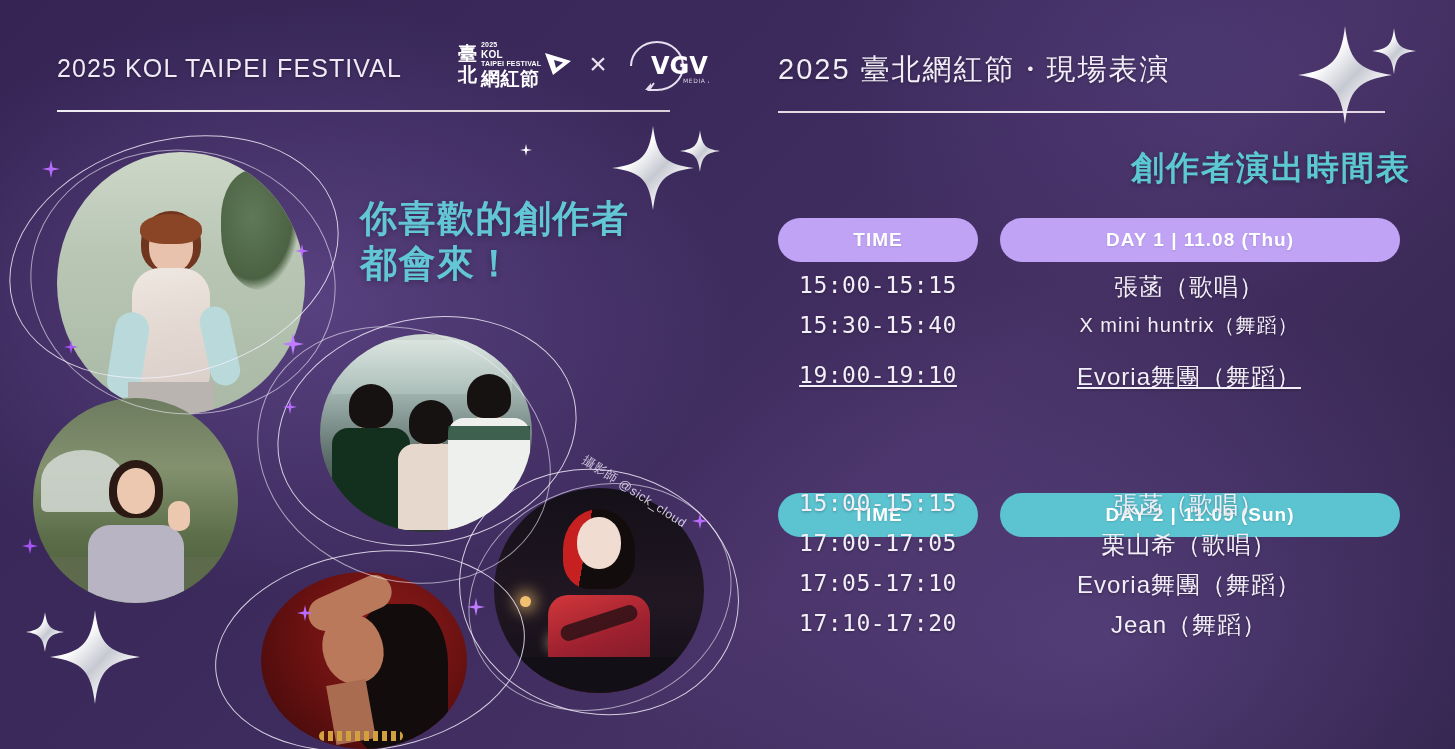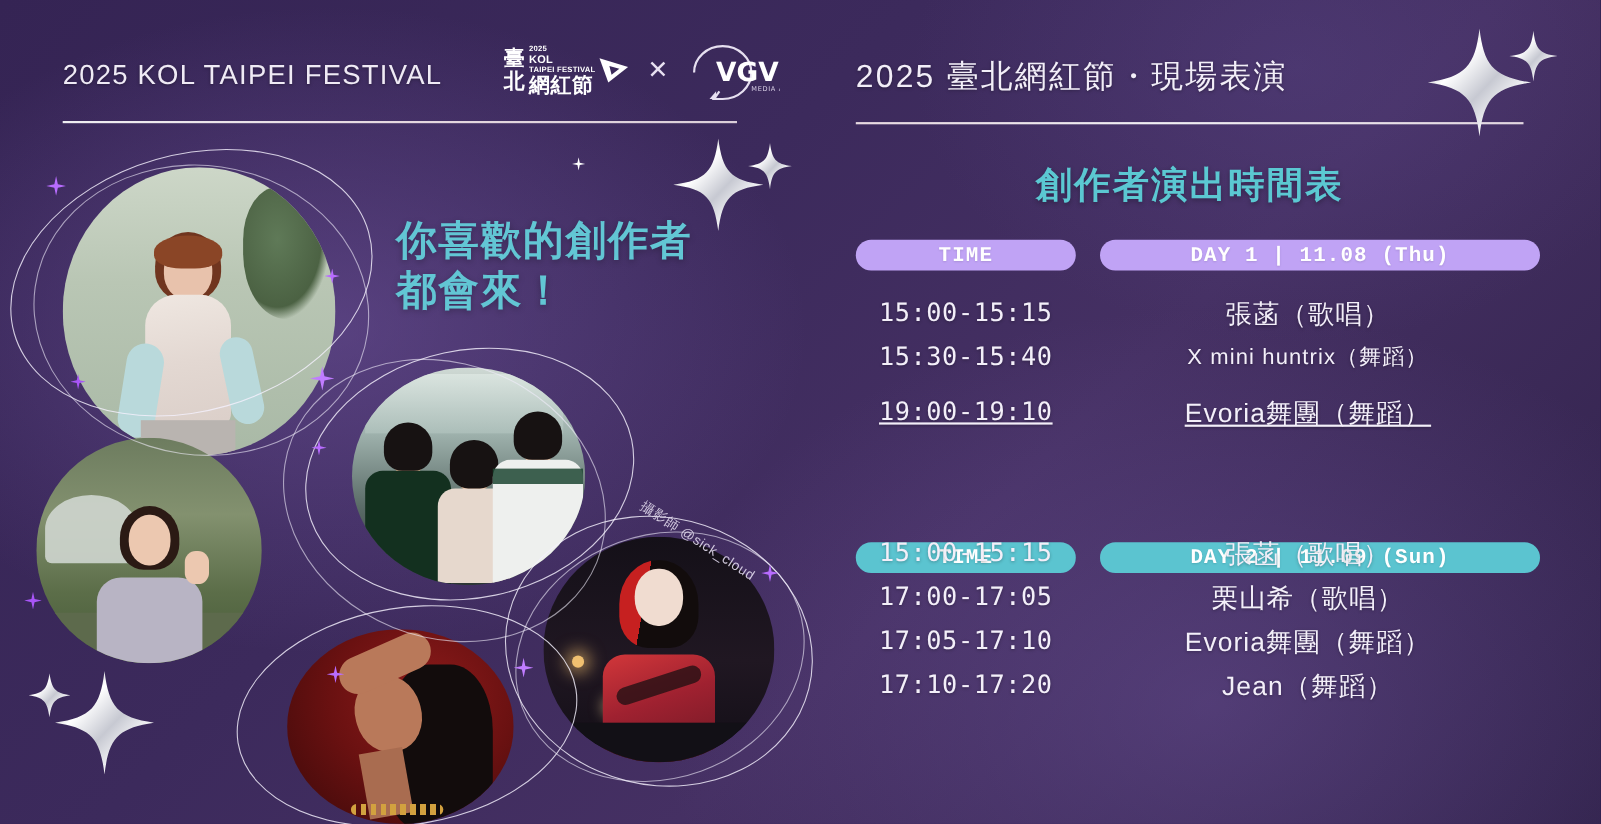--- a/index.html
+++ b/index.html
@@ -217,31 +217,31 @@
   .credit {
     position: absolute; left: 588px; top: 452px;
     font-size: 12.5px; color: #ded6ea;
     letter-spacing: .6px; white-space: nowrap;
     transform: rotate(33deg); transform-origin: left top;
     opacity: .92;
   }
 
   
   .sched-title {
-    position: absolute; left: 778px; top: 146px; width: 607px;
-    text-align: center; font-size: 33px; font-weight: 700;
+    position: absolute; left: 804px; top: 146px; width: 607px;
+    text-align: right; font-size: 33px; font-weight: 700;
     color: #5bc8d2; letter-spacing: 2px;
     text-shadow: 0 2px 5px rgba(0,0,0,.3);
   }
   .pillrow { position: absolute; left: 778px; display: flex; gap: 22px; }
   .pill {
-    height: 28px; border-radius: 22px;
+    height: 44px; border-radius: 22px;
     display: flex; align-items: center; justify-content: center;
     font-weight: 700; font-size: 19px; letter-spacing: 1px;
-    color: #ffffff; text-shadow: 0 1px 2px rgba(0,0,0,.12); font-family: Liberation Mono, monospace;
+    color: #ffffff; text-shadow: 0 1px 2px rgba(0,0,0,.12);
   }
   .pill.time { width: 200px; }
   .pill.day  { width: 400px; }
   .pill.d1 { background: #c0a3f5; }
   .pill.d2 { background: #5bc4d0; }
 
   .rowlist { position: absolute; left: 778px; width: 622px; }
   .row {
     display: flex; 
     color: #f3eff9;

